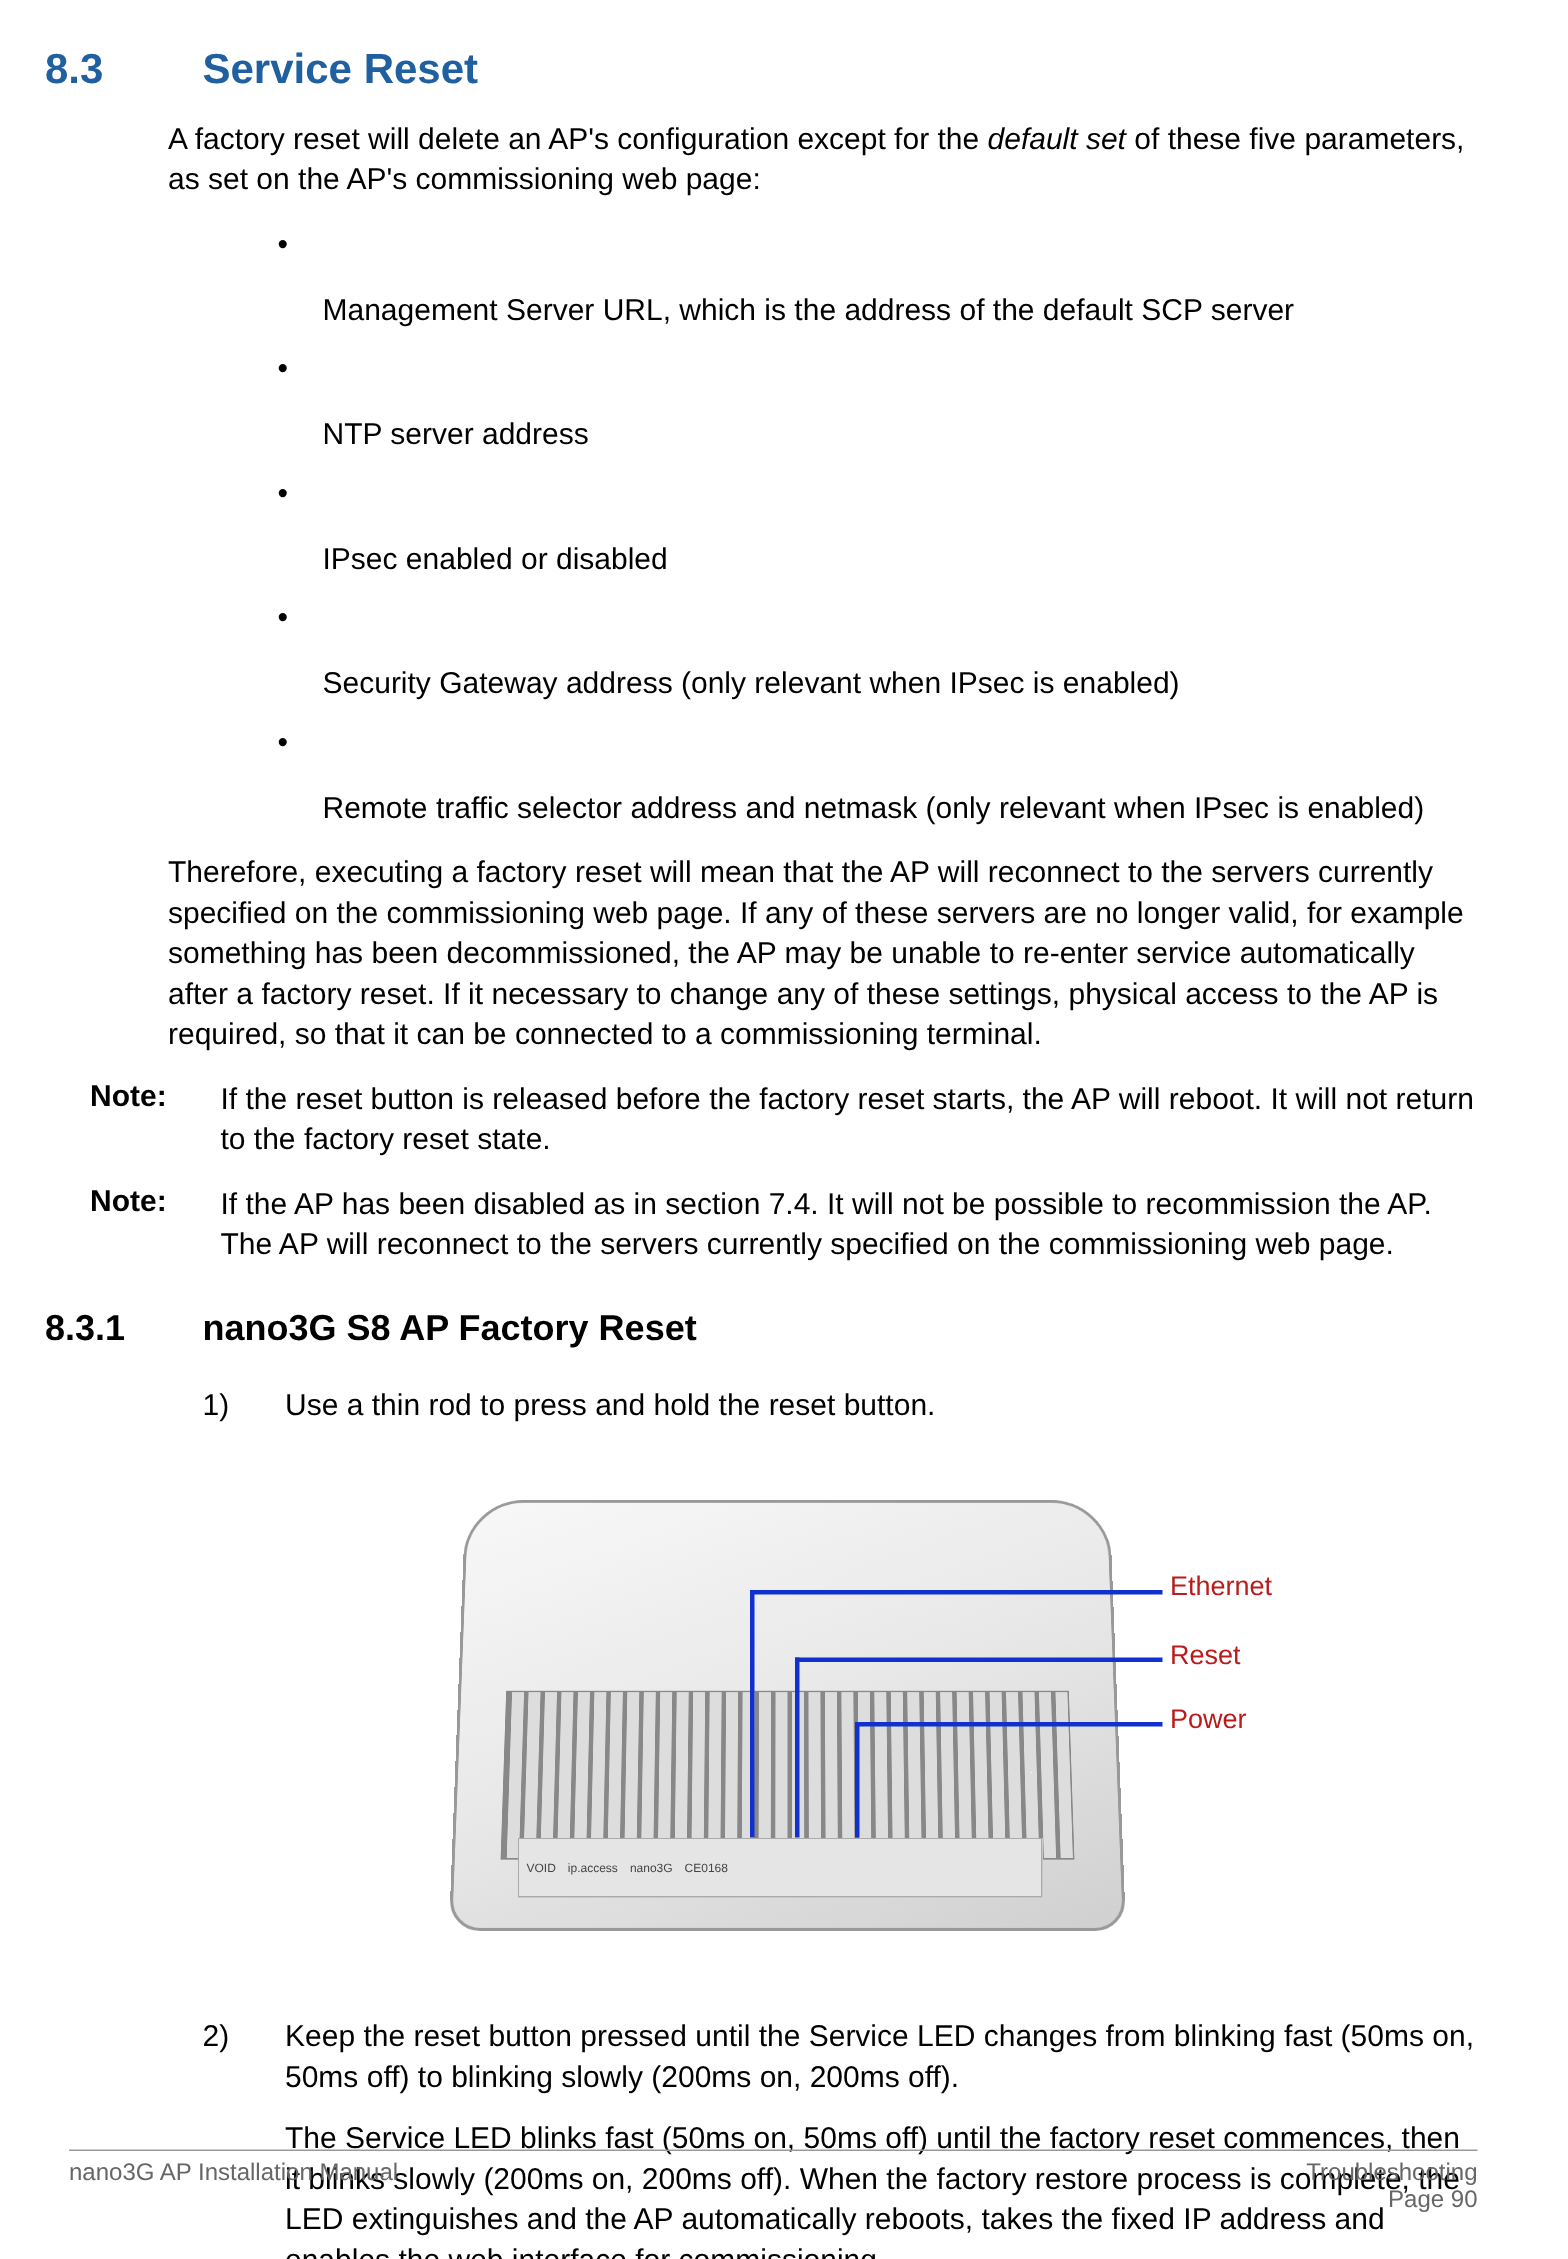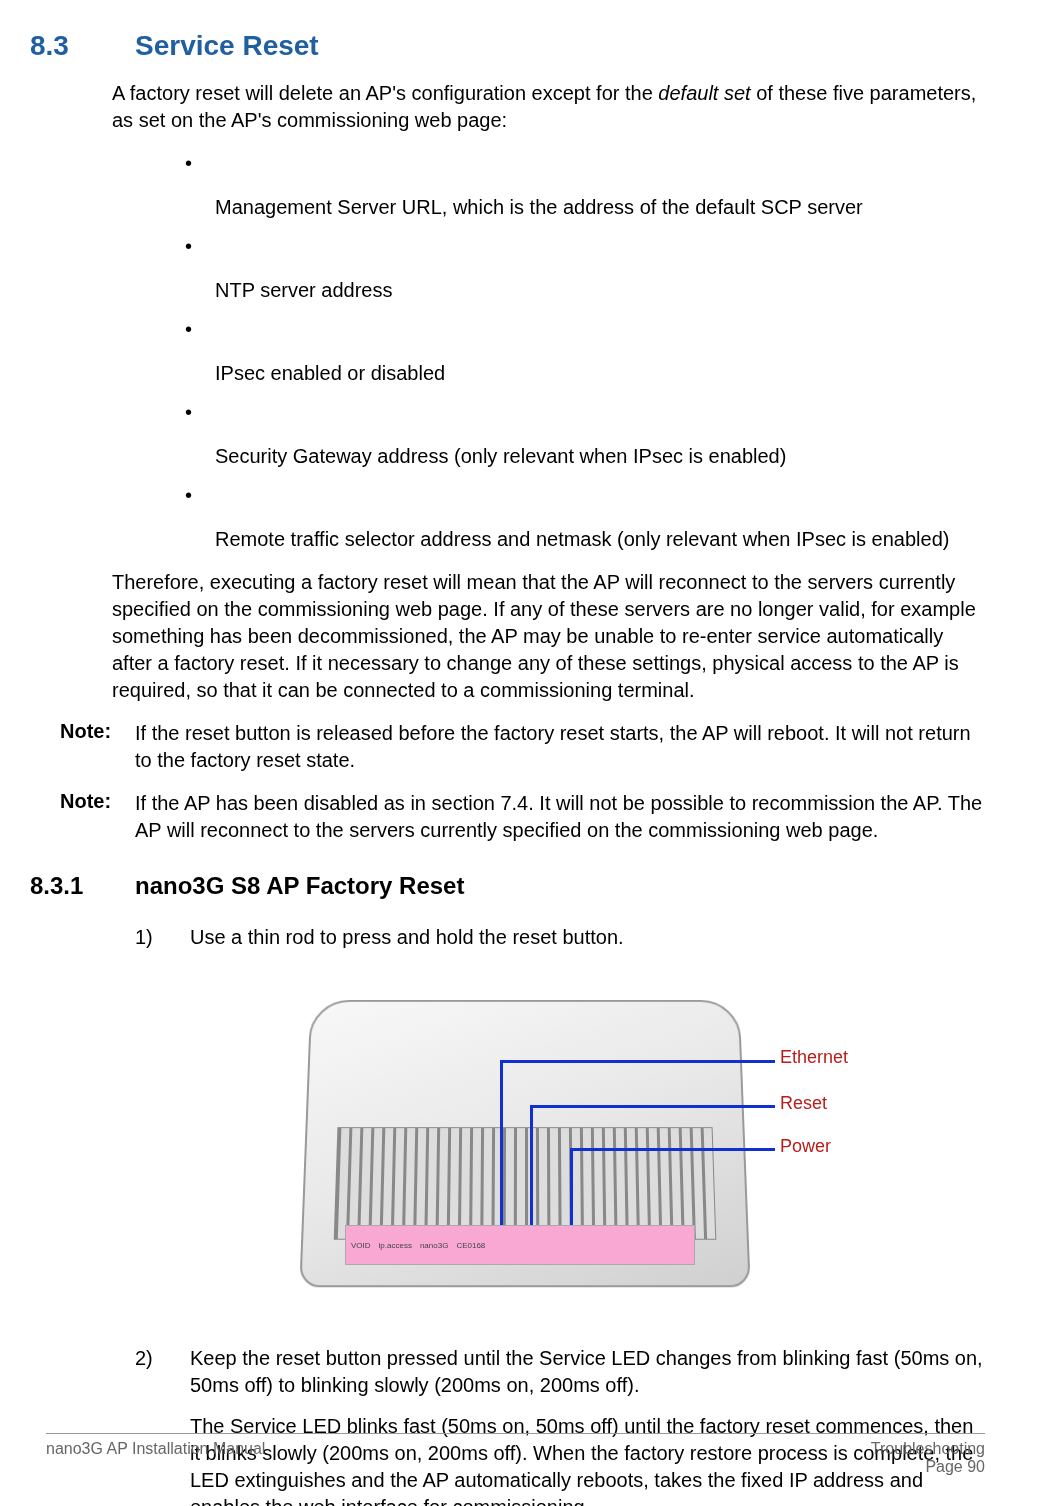--- a/index.html
+++ b/index.html
@@ -55,20 +55,21 @@
       width: 30px;
       flex-shrink: 0;
     }
     .bullet-text {
       flex: 1;
       margin-top: 44px;
     }
     .note-row {
       display: flex;
       margin-bottom: 16px;
+      gap: 12px;
     }
     .note-label {
       width: 105px;
       flex-shrink: 0;
       font-size: 20px;
       font-weight: bold;
       padding-left: 30px;
     }
     .note-text {
       flex: 1;
@@ -144,21 +145,21 @@
       height: 110px;
       background: repeating-linear-gradient(90deg, #888 0, #888 3px, #ddd 3px, #ddd 11px);
       border: 1px solid #888;
     }
     .device-label-area {
       position: absolute;
       left: 100px;
       top: 260px;
       width: 350px;
       height: 40px;
-      background: #f9a8d4;
+      background: #e5e5e5;
       border: 1px solid #aaa;
       font-size: 8px;
       color: #444;
       display: flex;
       align-items: center;
       padding: 0 5px;
       gap: 8px;
     }
     .callout-line {
       position: absolute;

